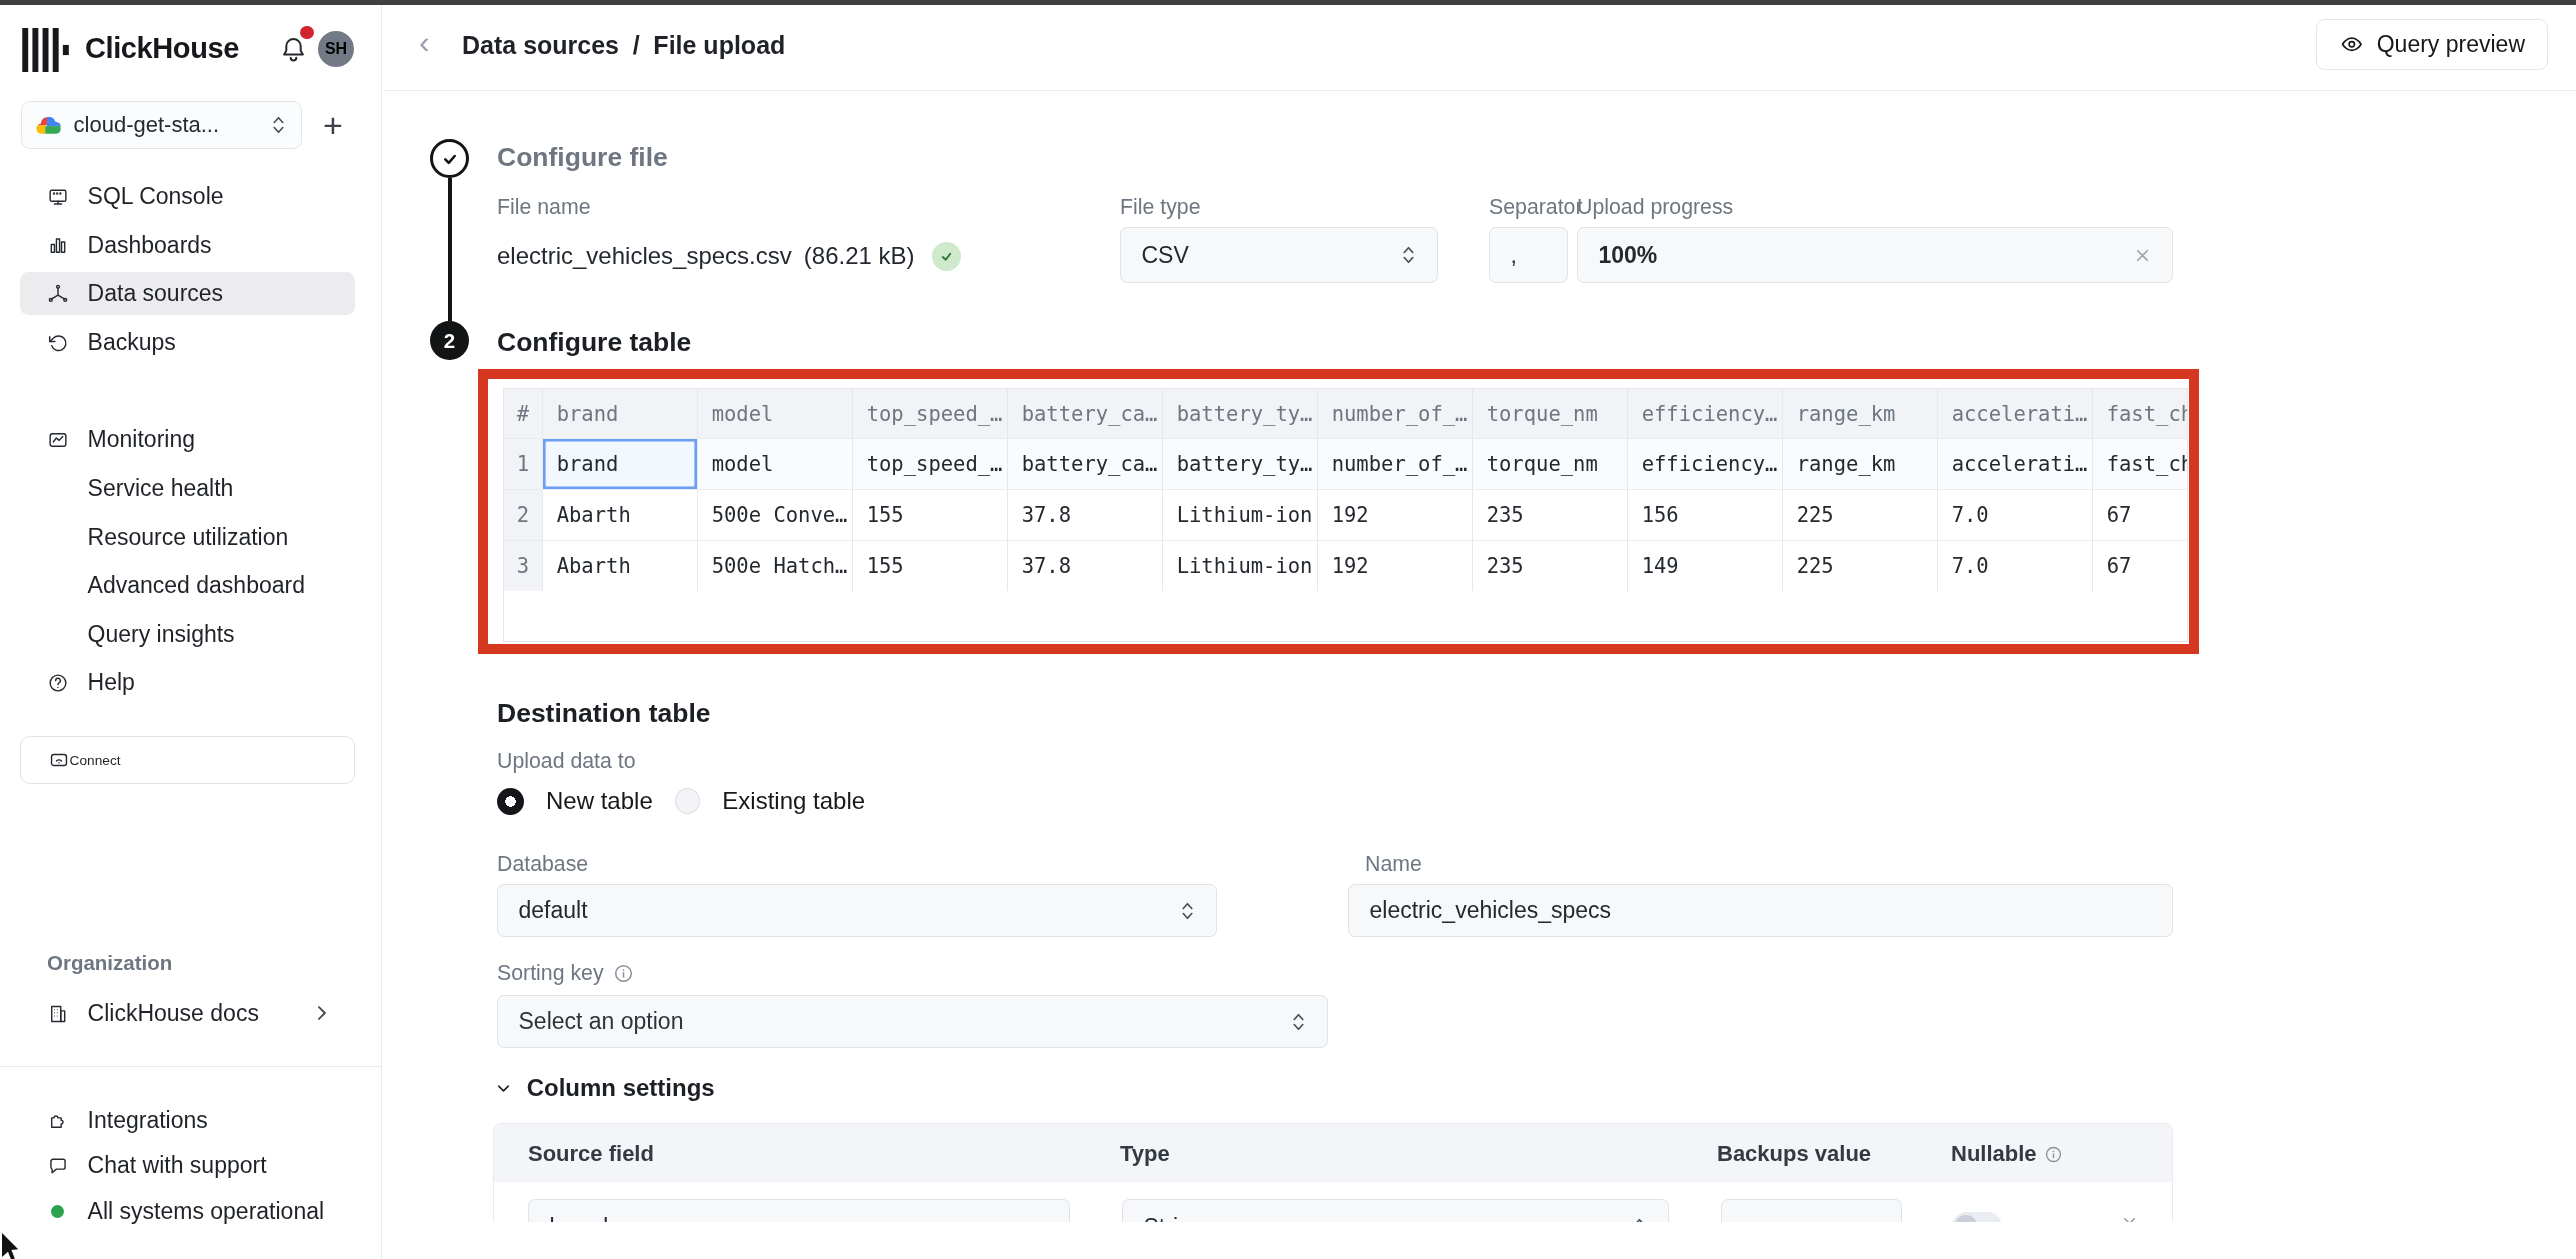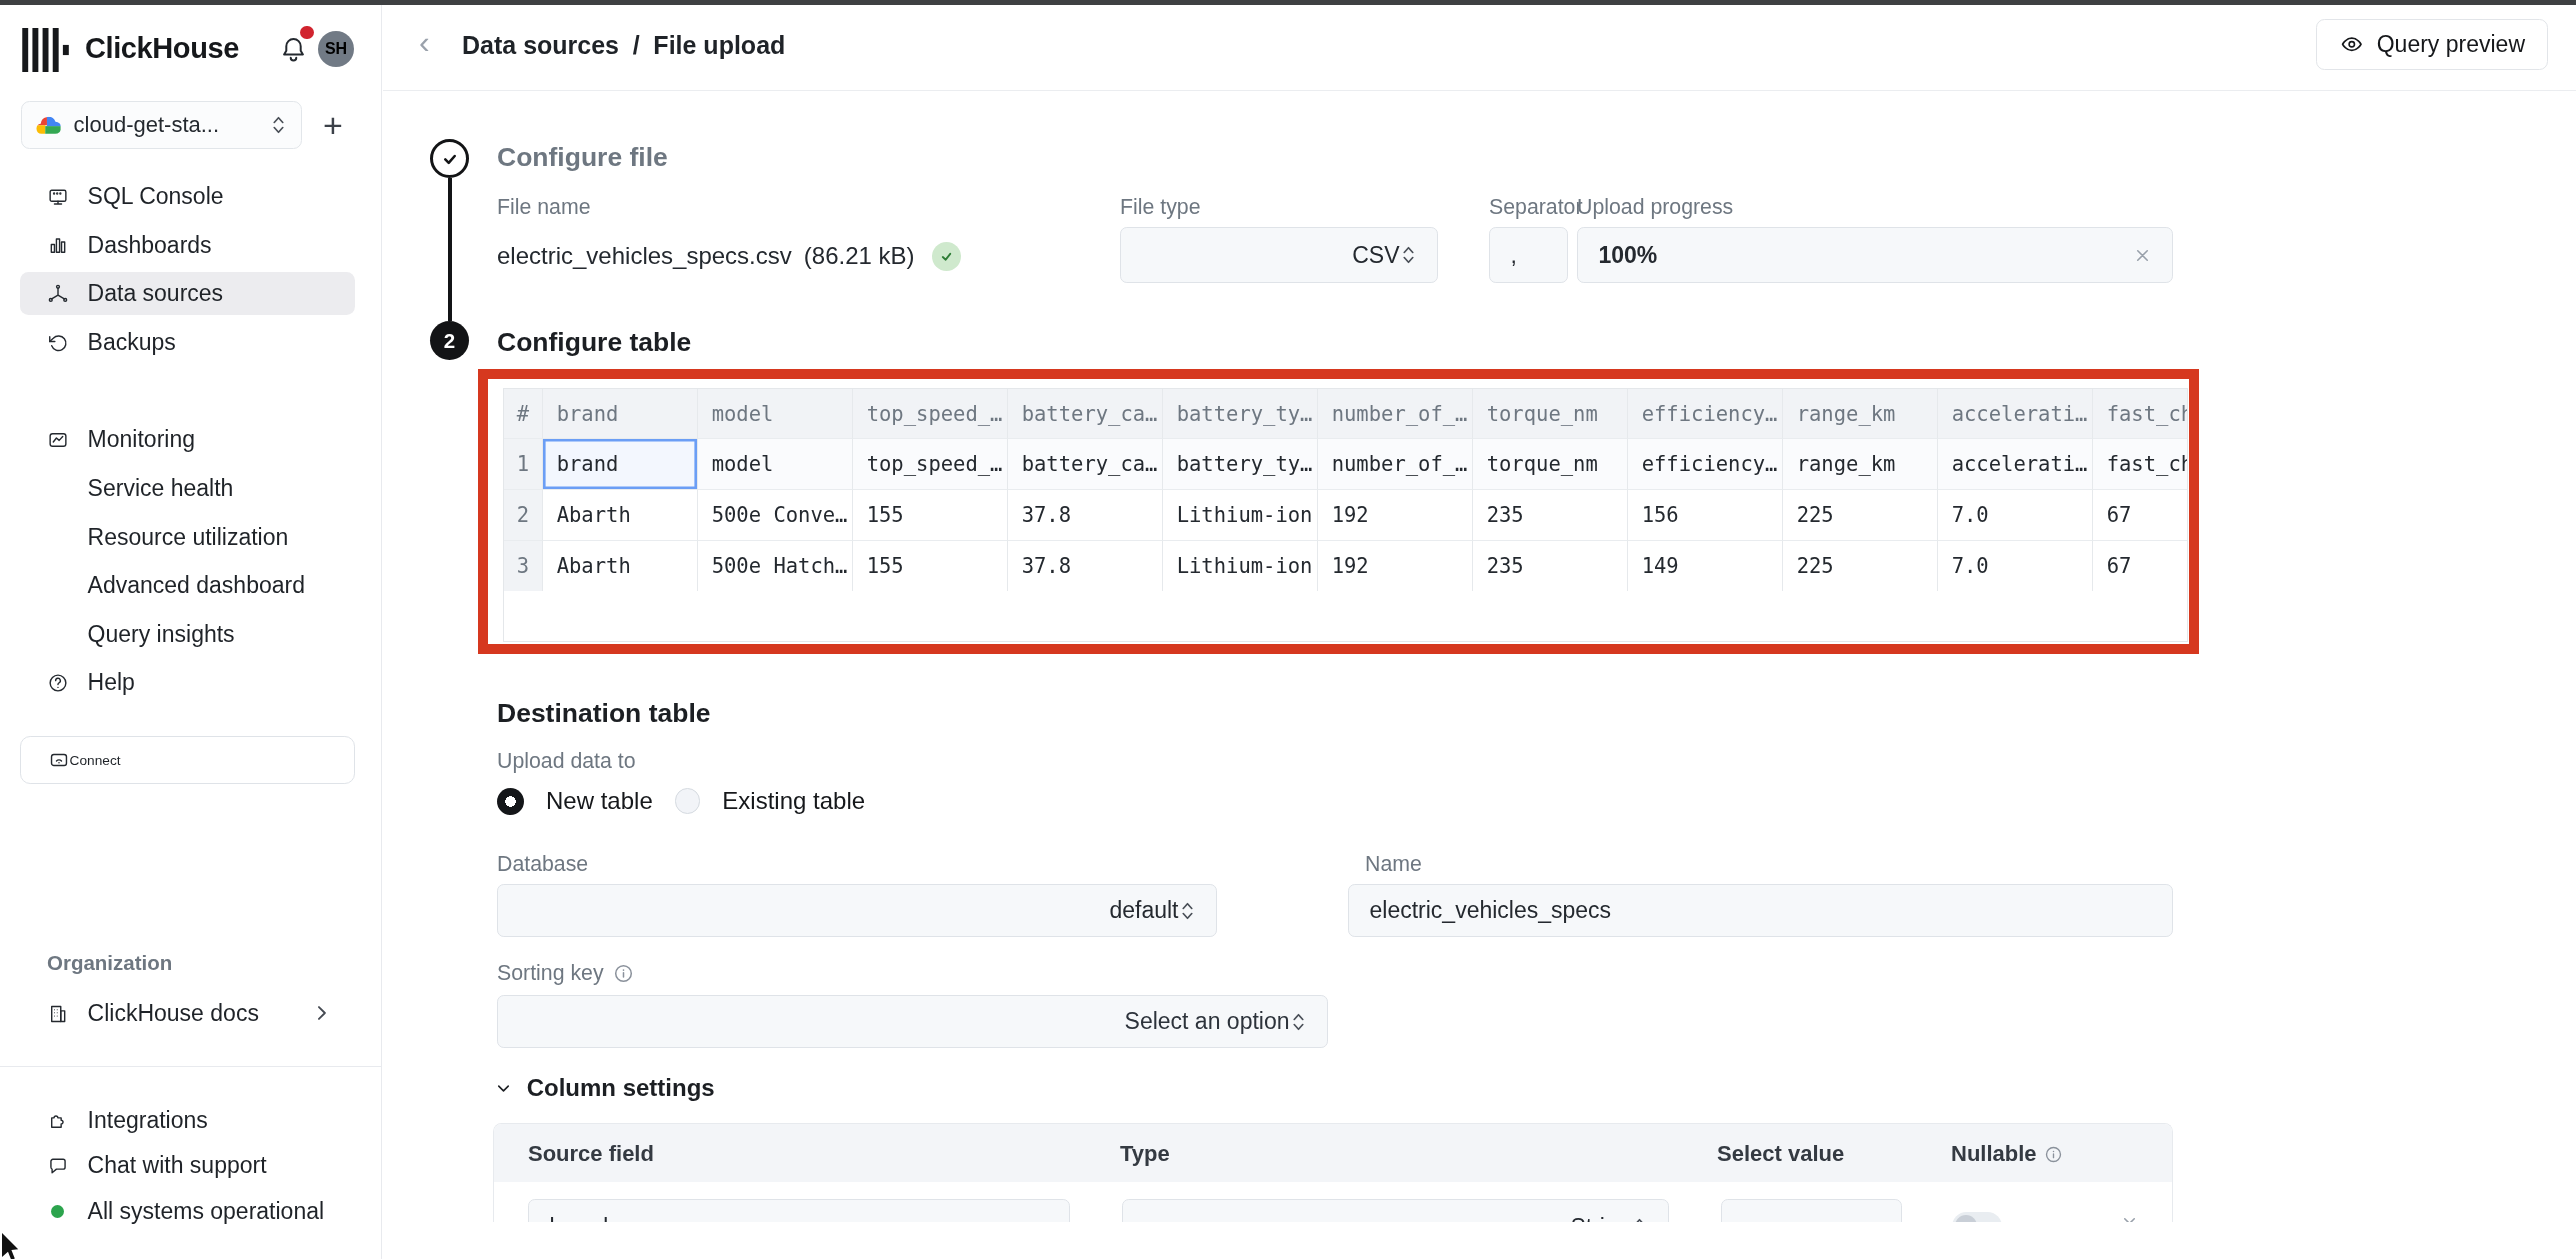--- a/index.html
+++ b/index.html
@@ -54,21 +54,21 @@
   .step-circle2{position:absolute;left:47px;top:321px;width:39px;height:39px;border-radius:50%;background:#131416;color:#fff;font-size:20.5px;font-weight:700;display:flex;align-items:center;justify-content:center}
 
   .sect-heading-gray{position:absolute;font-size:26.5px;font-weight:700;color:#6e7781}
   .sect-heading{position:absolute;font-size:26.5px;font-weight:700;color:#1c1f23}
   .flabel{position:absolute;font-size:21.3px;color:#6e7781;white-space:nowrap}
 
   .file-row{position:absolute;left:114px;top:242px;display:flex;align-items:flex-start;gap:12px;font-size:24px;color:#24292f}
   .check-badge{width:29px;height:29px;border-radius:50%;background:var(--badge-green-bg);display:flex;align-items:center;justify-content:center;margin-left:5.1px}
 
   .field{background:#f6f8fa;border:0.9px solid #dfe3e8;border-radius:6.8px;display:flex;align-items:center;padding:0 20.5px;font-size:23px;color:#24292f}
-  .select{justify-content:flex-end}
+  .select{justify-content:space-between}
   .progress-x{margin-left:auto}
 
   
   .red-box{position:absolute;left:95px;top:369px;width:1721px;height:285px;border:10.2px solid var(--accent-red);background:#fff}
   .pt-wrap{position:absolute;left:120px;top:388px;width:1685px;height:254px;overflow:hidden;border:0.9px solid #e4e7ea;border-bottom:0.9px solid #e4e7ea}
   .pt-row{display:flex;height:51px}
   .pt-row.pt-header{height:49px}
   .pt-cell{flex:0 0 155px;display:flex;align-items:center;padding-left:13.7px;border-right:0.9px solid #e6e9ec;font-family:"DejaVu Sans Mono",monospace;font-size:20.5px;color:#24292f;white-space:nowrap;overflow:hidden}
   .pt-row + .pt-row .pt-cell{border-top:0.9px solid #e9ecef}
   .pt-num{flex:0 0 39px;justify-content:center;padding-left:0;background:#f1f3f6;color:#6e7781}
@@ -449,21 +449,21 @@
         <polyline points="6 9 12 15 18 9"></polyline>
       </svg>
     </span>
     <span>Column settings</span>
   </div>
 
   <div class="cs-panel">
     <div class="cs-header">
       <span class="cs-hlabel" style="left:34px">Source field</span>
       <span class="cs-hlabel" style="left:626px">Type</span>
-      <span class="cs-hlabel" style="left:1223px">Select value</span>
+      <span class="cs-hlabel" style="left:1223px">Backups value</span>
       <span class="cs-hlabel" style="left:1457px">
         <span>Nullable</span>
         <span>
           <svg width="17" height="17" viewBox="0 0 20 20" fill="none" stroke="#8a919b" stroke-width="1.6" stroke-linecap="round">
             <circle cx="10" cy="10" r="8.2"></circle>
               <path d="M10 9.3v4.4"></path>
               <circle cx="10" cy="6.4" r="0.9" fill="#8a919b" stroke="none"></circle>
           </svg>
         </span>
       </span>

